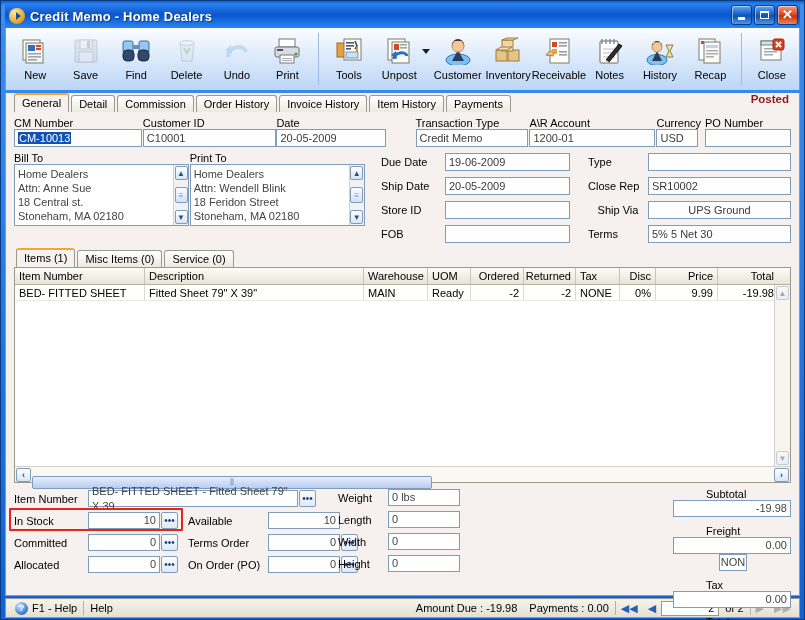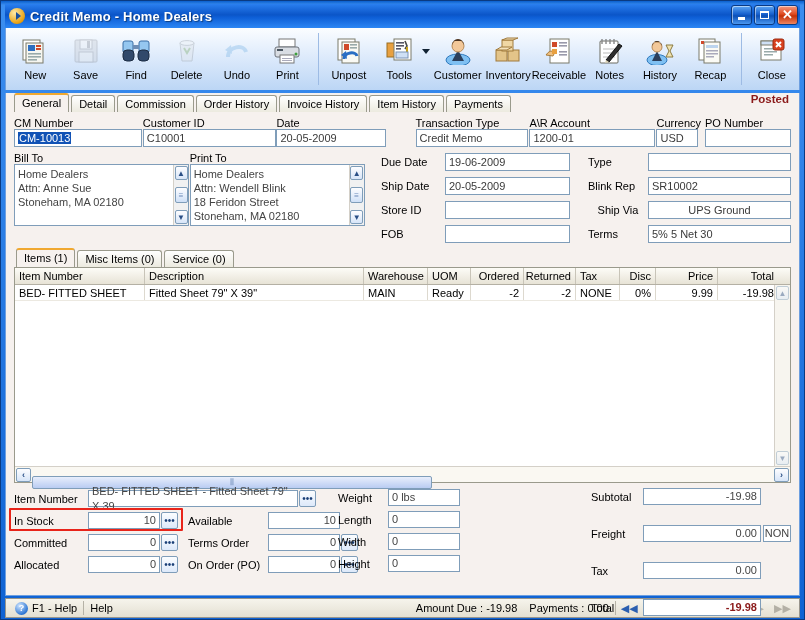--- a/index.html
+++ b/index.html
@@ -184,21 +184,21 @@
     width:17px;height:17px;border:1px solid #7f9db9;border-radius:2px;
     background:linear-gradient(to bottom,#fbfdff,#dde9fa);
     display:flex;align-items:center;justify-content:center;
     font-size:10px;color:#1a3f77; letter-spacing:0px; line-height:8px;
     margin-left:1px;
   }
   .redbox {
     position:absolute; border:2px solid #e8241a; border-radius:1px;
     pointer-events:none;
   }
-  .totline { display:flex; align-items:center; margin-bottom:20px; justify-content:flex-end; }
+  .totline { display:flex; align-items:center; margin-bottom:8px; justify-content:flex-end;flex-direction:column; }
   .totline .dl{ width:52px; text-align:left;}
   .bold-red { color:#8b1a1a; font-weight:bold; }
 
   
   .statusbar {
     height:20px; margin-top:2px;
     background: linear-gradient(to bottom,#f6f4ec,#e4e0d2);
     border:1px solid #97958c;
     display:flex; align-items:center; font-size:11px; color:#000;
     padding:0 3px;
@@ -316,46 +316,46 @@
         </svg>
       </div>
       <div class="lbl">Print</div>
     </div>
 
     <div class="tsep"></div>
 
     <div class="tbtn">
       <div class="ico">
         <svg width="30" height="28" viewBox="0 0 30 28">
-          <rect x="4" y="2" width="17" height="21" fill="#fff" stroke="#7a7a6a"></rect>
-          <rect x="8" y="5" width="17" height="21" fill="#fafaf4" stroke="#7a7a6a"></rect>
-          <rect x="10" y="7" width="5" height="6" fill="#d04a2a"></rect>
-          <rect x="16" y="7" width="7" height="1.6" fill="#9aa"></rect>
-          <rect x="16" y="10" width="7" height="1.6" fill="#9aa"></rect>
-          <path d="M10 22 C10 15, 22 14, 23 19" fill="none" stroke="#2a6fc4" stroke-width="3"></path>
-          <path d="M7 18 l5 -4 l1 8 z" fill="#2a6fc4"></path>
-        </svg>
-      </div>
-      <div class="lbl">Unpost</div>
-    </div>
-
-    <div class="tbtn">
-      <div class="ico">
-        <svg width="30" height="28" viewBox="0 0 30 28">
           <rect x="3" y="6" width="10" height="14" fill="#e8a040" stroke="#9a6c1e"></rect>
           <rect x="10" y="2" width="17" height="21" fill="#fff" stroke="#7a7a6a"></rect>
           <rect x="12" y="5" width="8" height="1.6" fill="#556"></rect>
           <rect x="12" y="8" width="8" height="1.6" fill="#556"></rect>
           <rect x="12" y="11" width="5" height="1.6" fill="#556"></rect>
           <path d="M21 4 l2 5 l-2 3" fill="none" stroke="#4a4a4a" stroke-width="1.6"></path>
           <rect x="22" y="10" width="2" height="7" fill="#c8a21e"></rect>
           <rect x="12" y="15" width="12" height="6" fill="#cfe0f5" stroke="#7a93b5"></rect>
         </svg>
       </div>
       <div class="lbl">Tools</div>
+    </div>
+
+    <div class="tbtn">
+      <div class="ico">
+        <svg width="30" height="28" viewBox="0 0 30 28">
+          <rect x="4" y="2" width="17" height="21" fill="#fff" stroke="#7a7a6a"></rect>
+          <rect x="8" y="5" width="17" height="21" fill="#fafaf4" stroke="#7a7a6a"></rect>
+          <rect x="10" y="7" width="5" height="6" fill="#d04a2a"></rect>
+          <rect x="16" y="7" width="7" height="1.6" fill="#9aa"></rect>
+          <rect x="16" y="10" width="7" height="1.6" fill="#9aa"></rect>
+          <path d="M10 22 C10 15, 22 14, 23 19" fill="none" stroke="#2a6fc4" stroke-width="3"></path>
+          <path d="M7 18 l5 -4 l1 8 z" fill="#2a6fc4"></path>
+        </svg>
+      </div>
+      <div class="lbl">Unpost</div>
     </div>
     <div class="dropcaret"></div>
 
     <div class="tbtn">
       <div class="ico">
         <svg width="30" height="28" viewBox="0 0 30 28">
           <ellipse cx="15" cy="23" rx="12" ry="6" fill="#7fc0f2" stroke="#2f79bd"></ellipse>
           <path d="M9 24 L15 13 L21 24 z" fill="#2b3f5c"></path>
           <circle cx="15" cy="9" r="6" fill="#f2c89a" stroke="#b88a55"></circle>
           <path d="M9 8 a6 6 0 0 1 12 0 l-2 -4 h-8 z" fill="#4a3320"></path>
@@ -524,20 +524,21 @@
       </div>
 
       <div style="display:flex; margin-top:5px;">
 
         <div class="col" style="width:182px;">
           <div class="lbl">Bill To</div>
           <div class="addr-box">
             <div class="addr-text">
               <div>Home Dealers</div>
               <div>Attn: Anne Sue</div>
+              <div>18 Central st.</div>
               <div>Stoneham, MA 02180</div>
             </div>
             <div class="addr-sb">
               <div class="sb-arrow">▲</div>
               <div class="sb-thumb">≡</div>
               <div class="sb-arrow">▼</div>
             </div>
           </div>
         </div>
 
@@ -576,21 +577,21 @@
             <div class="fld" style="width:125px;"></div>
           </div>
         </div>
 
         <div style="margin-left:18px;">
           <div style="display:flex;align-items:center;height:20px;margin-bottom:4px;">
             <div class="lbl" style="width:60px;">Type</div>
             <div class="fld" style="width:143px;"></div>
           </div>
           <div style="display:flex;align-items:center;height:20px;margin-bottom:4px;">
-            <div class="lbl" style="width:60px;">Blink Rep</div>
+            <div class="lbl" style="width:60px;">Close Rep</div>
             <div class="fld" style="width:143px;">SR10002</div>
           </div>
           <div style="display:flex;align-items:center;height:20px;margin-bottom:4px;text-align:center;">
             <div class="lbl" style="width:60px;">Ship Via</div>
             <div class="fld" style="width:143px;">UPS Ground</div>
           </div>
           <div style="display:flex;align-items:center;height:20px;">
             <div class="lbl" style="width:60px;">Terms</div>
             <div class="fld" style="width:143px;">5% 5 Net 30</div>
           </div>

